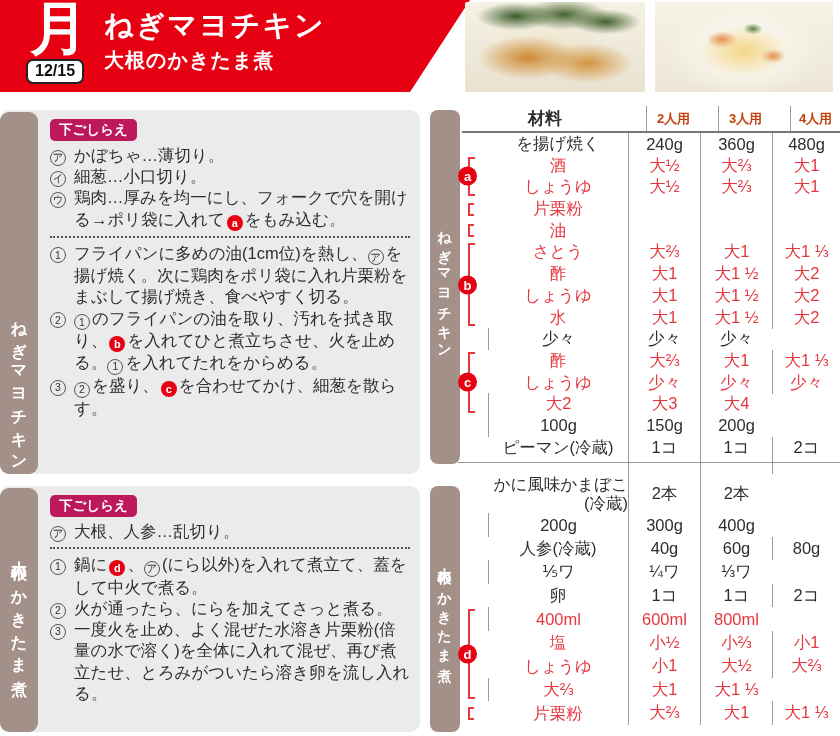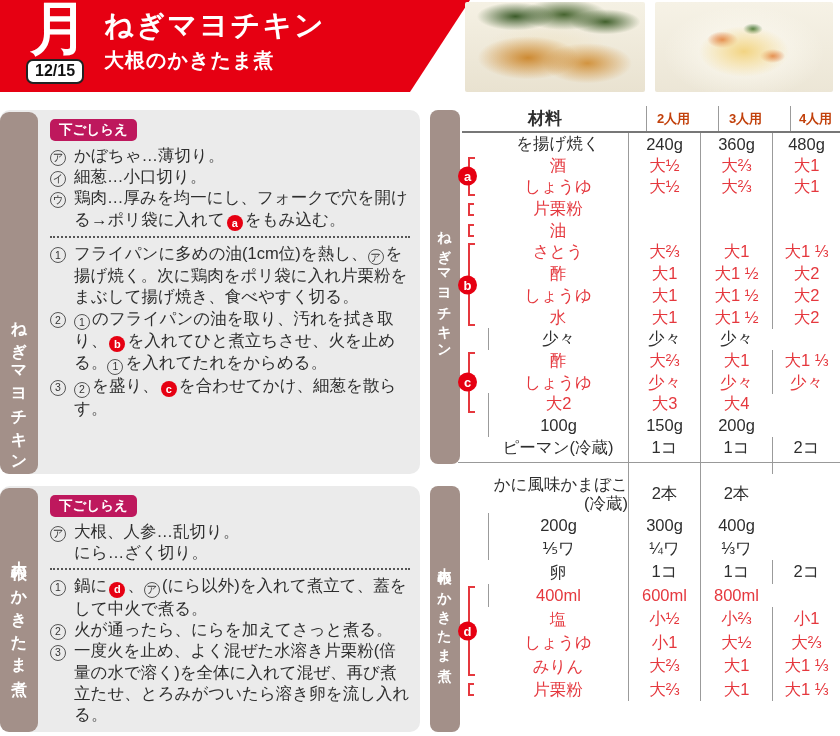--- a/index.html
+++ b/index.html
@@ -143,21 +143,20 @@
     <div class="lpanel"></div>
     <div class="lside midalign">
       <span class="vlabel">大根のかきたま煮</span>
     </div>
     <div class="lcontent">
       <span class="prep-badge">下ごしらえ</span>
       <div>
           <div class="line"><span class="mk">
               <span class="ocirc">ア</span>
             </span>大根、人参…乱切り。</div>
-          <div class="line cont">にら…ざく切り。</div>
         </div>
       <div class="dotline"></div>
       <div>
           <div class="line"><span class="mk">
               <span class="ocirc">1</span>
             </span>鍋に<span class="chip">d</span>、<span class="ocirc">ア</span>(にら以外)を入れて煮立て、蓋をして中火で煮る。</div>
           <div class="line"><span class="mk">
               <span class="ocirc">2</span>
             </span>火が通ったら、にらを加えてさっと煮る。</div>
           <div class="line"><span class="mk">
@@ -328,20 +327,27 @@
             <div class="c val">2本</div>
           </div>
           <div class="trow">
             <div class="c gut"></div>
             <div class="c val">200g</div>
             <div class="c val">300g</div>
             <div class="c val">400g</div>
           </div>
           <div class="trow">
             <div class="c gut"></div>
+            <div class="c lab">人参(冷蔵)</div>
+            <div class="c val">40g</div>
+            <div class="c val">60g</div>
+            <div class="c val">80g</div>
+          </div>
+          <div class="trow">
+            <div class="c gut"></div>
             <div class="c val">⅕ワ</div>
             <div class="c val">¼ワ</div>
             <div class="c val">⅓ワ</div>
           </div>
           <div class="trow">
             <div class="c gut"></div>
             <div class="c lab">卵</div>
             <div class="c val">1コ</div>
             <div class="c val">1コ</div>
             <div class="c val">2コ</div>
@@ -365,21 +371,20 @@
           </div>
           <div class="trow red">
             <div class="c gut"></div>
             <div class="c lab">しょうゆ</div>
             <div class="c val">小1</div>
             <div class="c val">大½</div>
             <div class="c val">大⅔</div>
           </div>
           <div class="trow red">
             <div class="c gut"></div>
-            <div class="c lab">みりん</div>
             <div class="c val">大⅔</div>
             <div class="c val">大1</div>
             <div class="c val">大1 ⅓</div>
           </div>
         </div>
         <div class="tgroup">
           <div class="trow red">
             <div class="c gut">
               <div class="solobr"></div>
             </div>

